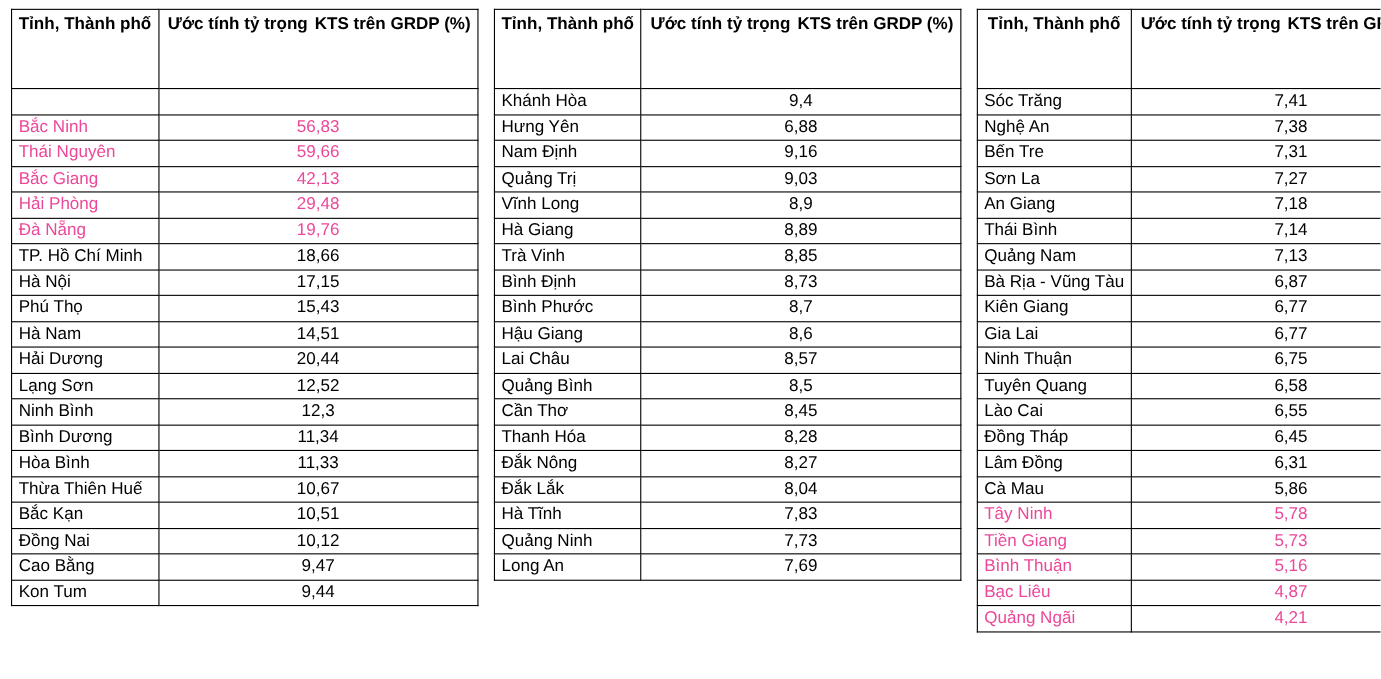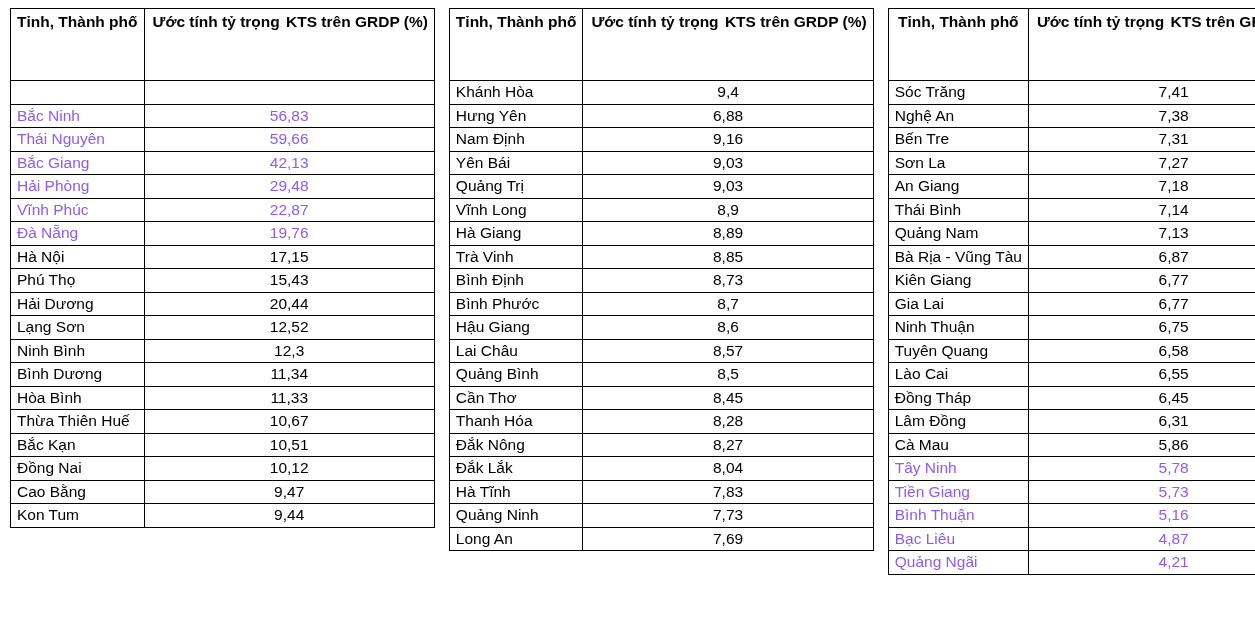--- a/index.html
+++ b/index.html
@@ -66,21 +66,21 @@
     display: block;
     text-align: center;
   }
   .hdr-2line {
     text-align: right;
     padding-left: 2px;
   }
   thead th.head-name { height: 72px; }
   thead th.head-val  { height: 72px; }
 
-  tr.highlight td { color: #8b5cf6; }
+  tr.highlight td { color: #ec4899; }
 
   
   .spacer-row td {
     border-left: 1px solid #000;
     border-right: 1px solid #000;
     border-top: none;
     border-bottom: 1px solid #000;
     height: 20px;
   }
   .block-1 table.grdp, .block-2 table.grdp { margin-top: 0; }
@@ -119,34 +119,38 @@
             </tr>
             <tr class="highlight">
               <td class="col-name">Bắc Giang</td>
               <td class="col-val">42,13</td>
             </tr>
             <tr class="highlight">
               <td class="col-name">Hải Phòng</td>
               <td class="col-val">29,48</td>
             </tr>
             <tr class="highlight">
-              <td class="col-name">Vĩnh Phúc</td>
-              <td class="col-val">22,87</td>
-            </tr>
-            <tr class="highlight">
               <td class="col-name">Đà Nẵng</td>
               <td class="col-val">19,76</td>
             </tr>
             <tr>
+              <td class="col-name">TP. Hồ Chí Minh</td>
+              <td class="col-val">18,66</td>
+            </tr>
+            <tr>
               <td class="col-name">Hà Nội</td>
               <td class="col-val">17,15</td>
             </tr>
             <tr>
               <td class="col-name">Phú Thọ</td>
               <td class="col-val">15,43</td>
+            </tr>
+            <tr>
+              <td class="col-name">Hà Nam</td>
+              <td class="col-val">14,51</td>
             </tr>
             <tr>
               <td class="col-name">Hải Dương</td>
               <td class="col-val">20,44</td>
             </tr>
             <tr>
               <td class="col-name">Lạng Sơn</td>
               <td class="col-val">12,52</td>
             </tr>
             <tr>
@@ -205,24 +209,20 @@
             </tr>
             <tr>
               <td class="col-name">Hưng Yên</td>
               <td class="col-val">6,88</td>
             </tr>
             <tr>
               <td class="col-name">Nam Định</td>
               <td class="col-val">9,16</td>
             </tr>
             <tr>
-              <td class="col-name">Yên Bái</td>
-              <td class="col-val">9,03</td>
-            </tr>
-            <tr>
               <td class="col-name">Quảng Trị</td>
               <td class="col-val">9,03</td>
             </tr>
             <tr>
               <td class="col-name">Vĩnh Long</td>
               <td class="col-val">8,9</td>
             </tr>
             <tr>
               <td class="col-name">Hà Giang</td>
               <td class="col-val">8,89</td>

